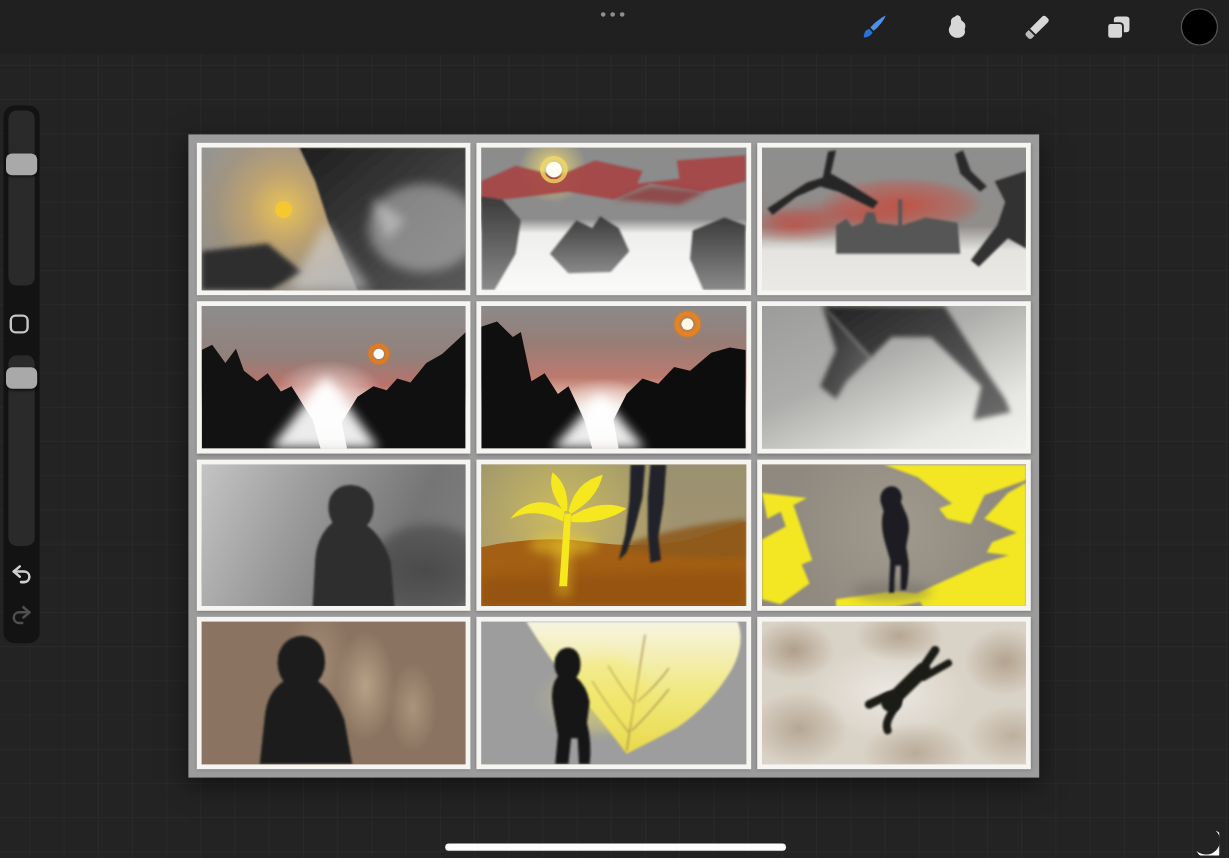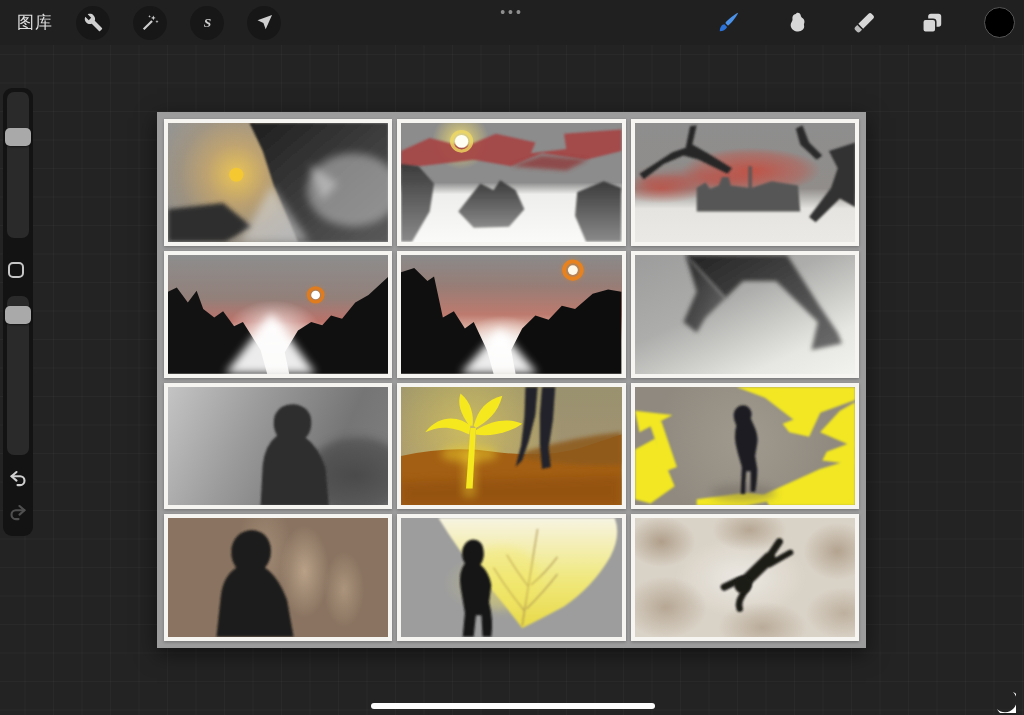--- a/index.html
+++ b/index.html
@@ -95,47 +95,20 @@
         </linearGradient>
       <linearGradient id="gLeaf" x1="0" y1="0" x2="0" y2="1">
           <stop offset="0" stop-color="#f7f4e2"></stop>
           <stop offset=".55" stop-color="#f0e87e"></stop>
           <stop offset="1" stop-color="#e8da48"></stop>
         </linearGradient>
     </defs>
   </svg>
 
   <header class="toolbar">
-    <div class="tb-left">
-      <button class="gallery">图库</button>
-
-      <button class="cbtn" aria-label="actions">
-        <svg viewBox="0 0 24 24">
-            <path fill="#cfcfcf" d="M22.7 19l-9.1-9.1c.9-2.3.4-5-1.5-6.9-2-2-5-2.4-7.4-1.3L9 6 6 9 1.6 4.7C.4 7.1.9 10.1 2.9 12.1c1.9 1.9 4.6 2.4 6.9 1.5l9.1 9.1c.4.4 1 .4 1.4 0l2.3-2.3c.5-.4.5-1.1.1-1.4z"></path>
-          </svg>
-      </button>
-      <button class="cbtn" aria-label="adjustments">
-        <svg viewBox="0 0 24 24" fill="#cfcfcf">
-          <path d="M4.3 21.6 2.4 19.7 13 9.1l1.9 1.9z"></path>
-          <path d="M15.6 3.2l.9 2.1 2.1.9-2.1.9-.9 2.1-.9-2.1-2.1-.9 2.1-.9z"></path>
-          <path d="M20.2 8.8l.6 1.5 1.5.6-1.5.6-.6 1.5-.6-1.5-1.5-.6 1.5-.6z"></path>
-          <path d="M10.8 2.4l.5 1.3 1.3.5-1.3.5-.5 1.3-.5-1.3-1.3-.5 1.3-.5z"></path>
-        </svg>
-      </button>
-      <button class="cbtn" aria-label="selection">
-        <svg viewBox="0 0 24 24">
-            <text x="12" y="17.5" font-size="17" font-weight="bold" font-style="italic" text-anchor="middle" fill="#cfcfcf" font-family="Liberation Serif, serif">S</text>
-          </svg>
-      </button>
-      <button class="cbtn" aria-label="transform">
-        <svg viewBox="0 0 24 24">
-            <path fill="#cfcfcf" d="M21.5 2.5 3.2 9.3l7.4 3.3 2.9 7.9z"></path>
-          </svg>
-      </button>
-    </div>
 
     <div class="tb-dots">•••</div>
 
     <div class="tb-right">
       <button class="tbtn" aria-label="paint">
         <svg viewBox="0 0 24 24">
           <path fill="#4b93ea" d="M21.4 2.6c-2.9 1.1-8.8 5.5-11.9 9.4l2.5 2.5c3.9-3.1 8.3-9 9.4-11.9z"></path>
           <path fill="#2a72d8" d="M8.7 13.1c-2.3.1-4.2 2.4-4.3 6.5 2.9-.1 5.6-1.3 6.8-3.9z"></path>
         </svg>
       </button>

